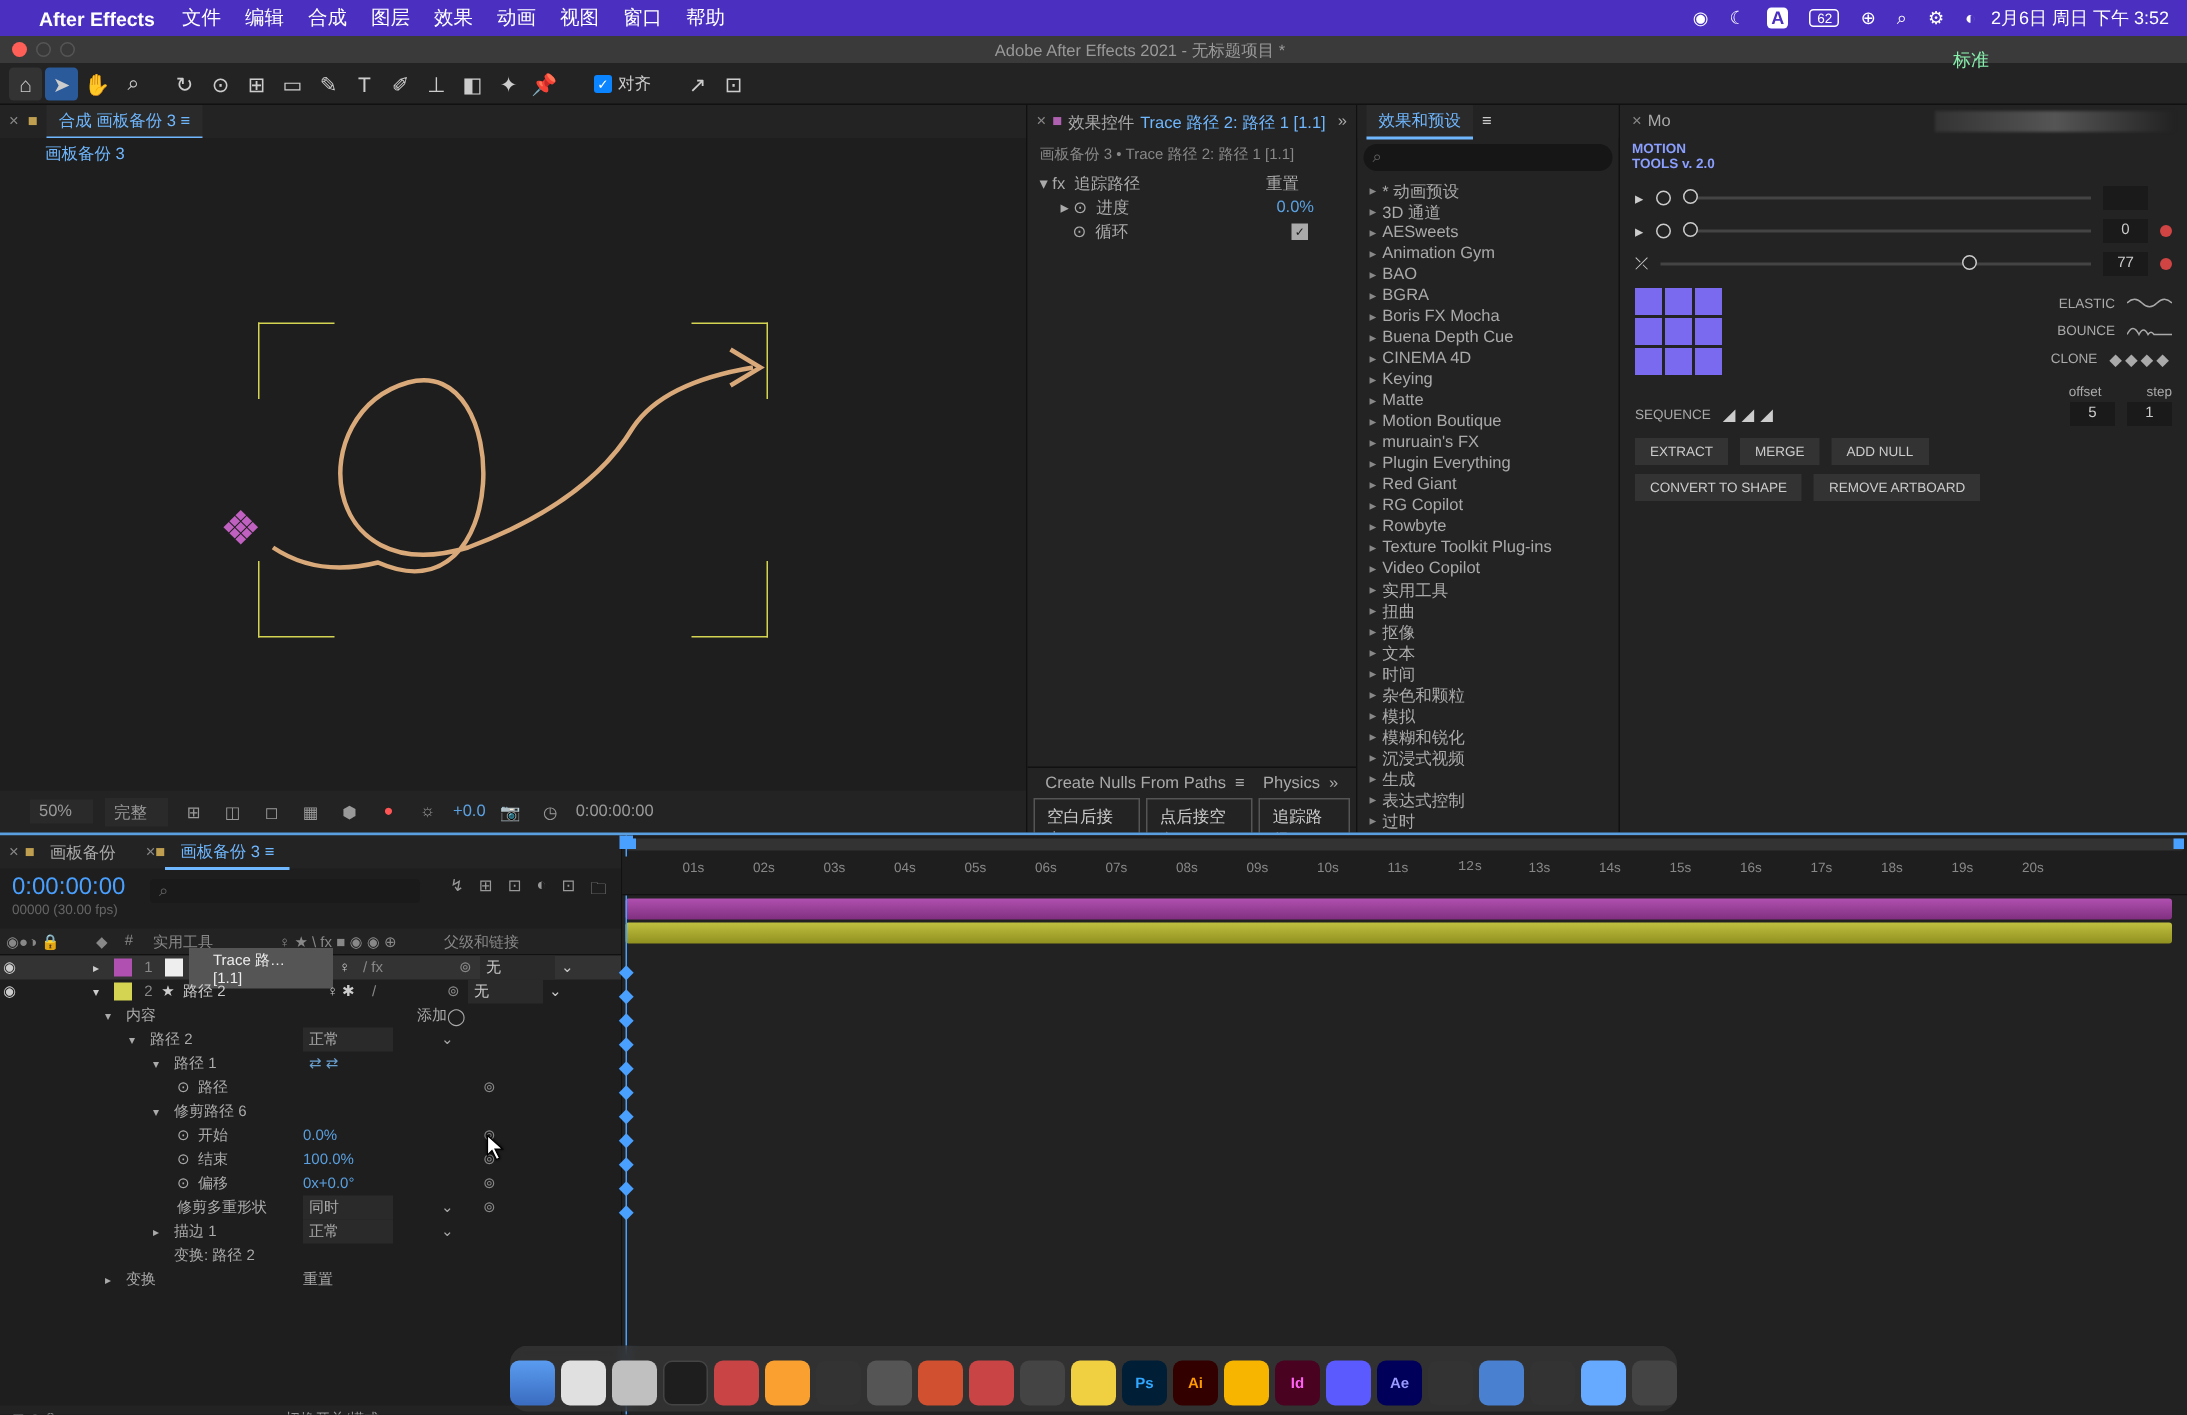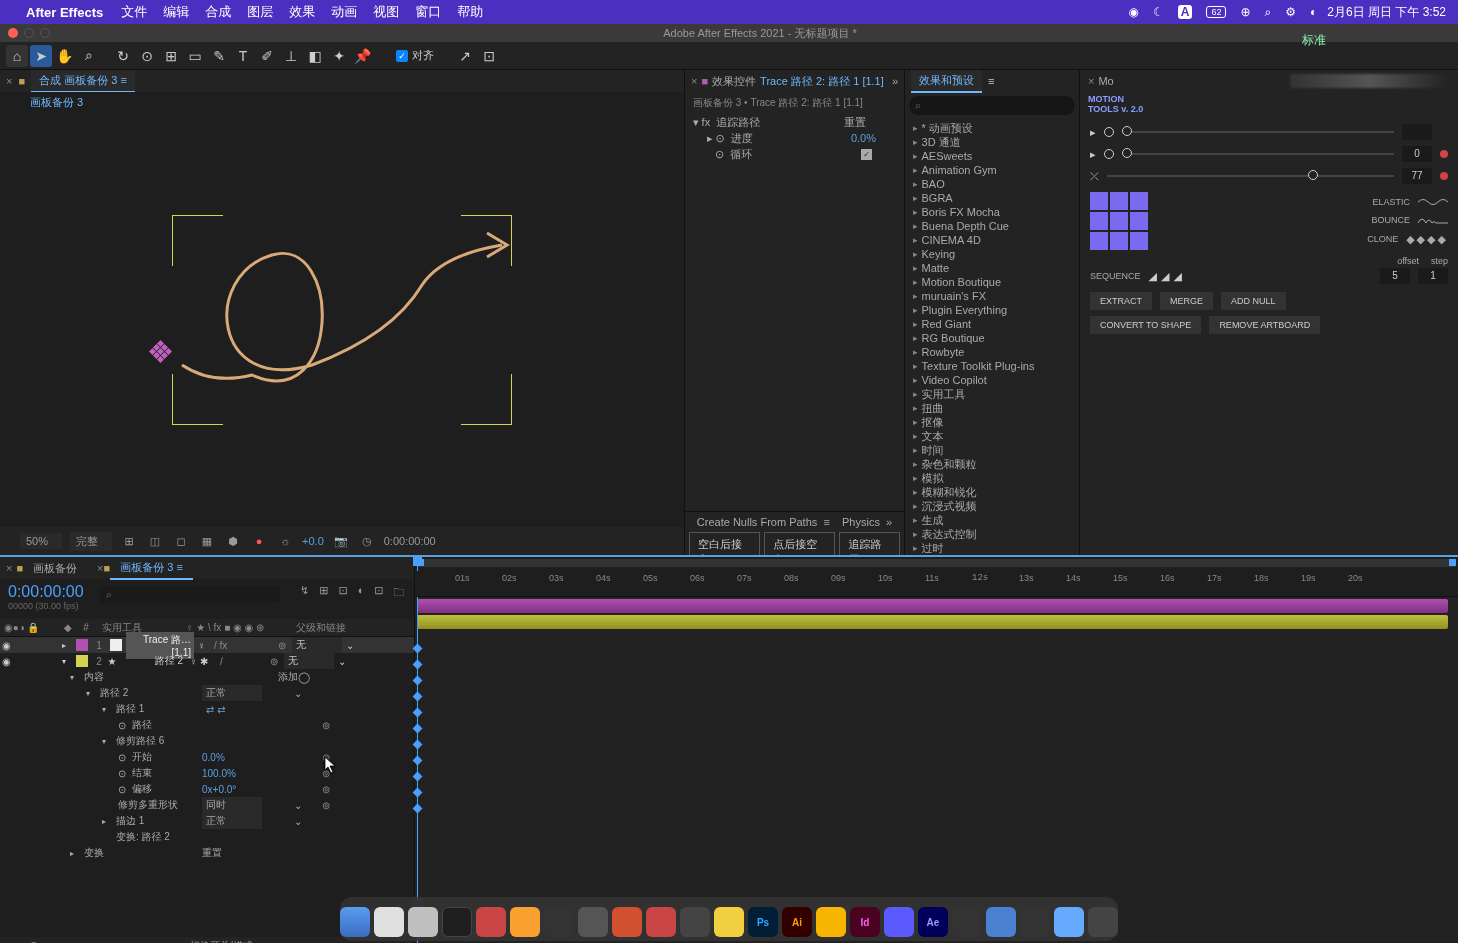--- a/index.html
+++ b/index.html
@@ -103,21 +103,21 @@
 .tltime { color: #4aa0ff; font-size: 16px; }
 .tlframes { color: #666; font-size: 9px;}
 .tlsearch { position:absolute; left: 100px; top: 586px; width: 180px; padding: 2px 6px; background: #1a1a1a; border-radius:3px; color:#666;}
 .tlicons { position:absolute; left: 300px; top: 584px; display:flex; gap:10px; color:#999;}
 .tlcolhead { height: 18px; background: #232323; display: flex; align-items: center; font-size: 10px; color: #888; border-bottom: 1px solid #111;}
 .layerrow { height: 16px; display: flex; align-items: center; font-size: 10px; color: #ccc;}
 .layerrow .eye { width: 12px; margin-left: 2px;}
 .layerrow .swatch { width: 12px; height: 12px; margin: 0 4px;}
 .layerrow .num { width: 14px; text-align: center; color: #888;}
 .layerrow.sel { background: #333;}
-.lname { width: 68px; padding: 1px 3px; text-align: right;}
+.lname { width: 96px; padding: 1px 16px;}
 .lname.boxed { background: #555; color: #eee;}
 .proprow { height: 16px; display: flex; align-items: center; font-size: 10px; color: #aaa; padding-left: 70px;}
 .proprow .tw { width: 14px; font-size: 8px;}
 .proprow .pname { width: 100px;}
 .proprow .pval { color: #5aa0e0; width: 60px;}
 .proprow .psel { width: 60px; padding: 1px 4px; background: #2a2a2a;}
 .proprow .spiral { position: absolute; left: 322px; color: #888; font-size: 10px;}
 .tlbottom { height: 18px; background: #232323; display:flex; align-items:center; padding: 0 8px; font-size: 10px; color:#999; margin-top:auto;}
 
 .tlright { flex: 1; display: flex; flex-direction: column; background: #222;}
@@ -308,21 +308,21 @@
         <div class="prow">BGRA</div>
         <div class="prow">Boris FX Mocha</div>
         <div class="prow">Buena Depth Cue</div>
         <div class="prow">CINEMA 4D</div>
         <div class="prow">Keying</div>
         <div class="prow">Matte</div>
         <div class="prow">Motion Boutique</div>
         <div class="prow">muruain's FX</div>
         <div class="prow">Plugin Everything</div>
         <div class="prow">Red Giant</div>
-        <div class="prow">RG Boutique</div>
+        <div class="prow">RG Copilot</div>
         <div class="prow">Rowbyte</div>
         <div class="prow">Texture Toolkit Plug-ins</div>
         <div class="prow">Video Copilot</div>
         <div class="prow">实用工具</div>
         <div class="prow">扭曲</div>
         <div class="prow">抠像</div>
         <div class="prow">文本</div>
         <div class="prow">时间</div>
         <div class="prow">杂色和颗粒</div>
         <div class="prow">模拟</div>
@@ -394,21 +394,21 @@
               <svg class="wavy">
                 <path d="M0 8 Q4 0 8 8 Q11 2 14 8 Q16 5 18 8 L30 8" fill="none" stroke="#aaa"></path>
               </svg>
             </div>
           <div style="display:flex;align-items:center;gap:8px;justify-content:flex-end;margin-top:8px;">
               <span class="mtlabel">CLONE</span>
               <span style="color:#aaa;letter-spacing:2px;">◆◆◆◆</span>
             </div>
         </div>
       </div>
-      <div style="display:flex;justify-content:flex-end;gap:12px;">
+      <div style="display:flex;justify-content:flex-end;gap:30px;">
           <span class="mtlabel">offset</span>
           <span class="mtlabel">step</span>
         </div>
       <div class="mtrow">
         <span class="mtlabel">SEQUENCE</span>
         <div style="flex:1;display:flex;gap:4px;">
             <span>◢</span>
             <span>◢</span>
             <span>◢</span>
           </div>

